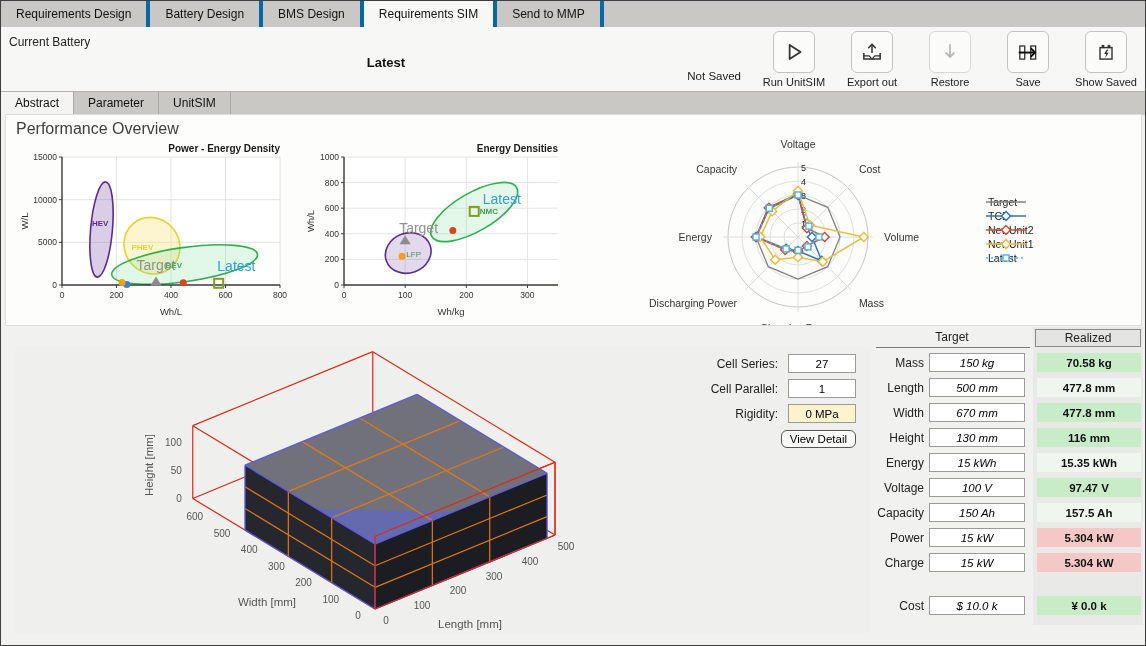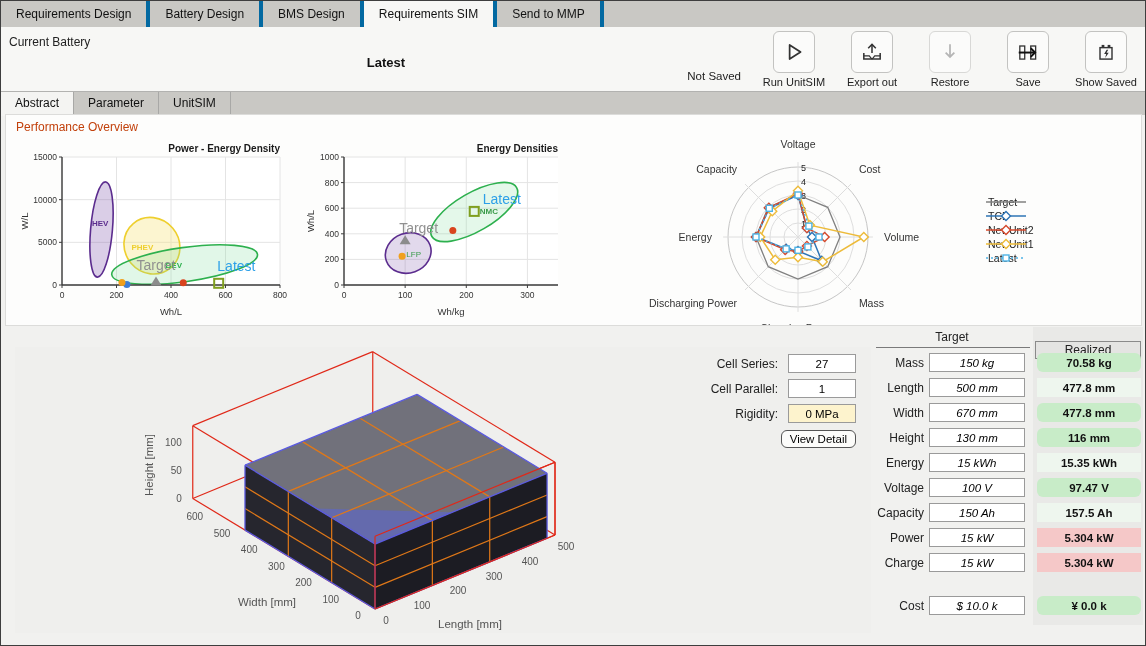--- a/index.html
+++ b/index.html
@@ -17,21 +17,21 @@
   .tool-btn{display:flex;flex-direction:column;align-items:center;width:66px;}
   .icon-box{width:40px;height:40px;border:1px solid #c3c3c1;border-radius:6px;background:#fbfbfa;display:flex;align-items:center;justify-content:center;}
   .tool-label{font-size:11px;color:#222;margin-top:3px;white-space:nowrap;}
   .tool-btn.disabled .icon-box{border-color:#d8d8d6;}
   
   .subtabbar{position:absolute;left:0;top:90px;right:0;height:23px;background:#c9c8c4;display:flex;border-top:1px solid #b2b2b0;}
   .subtab{padding:4px 14px 20px;font-size:12px;color:#111;border-right:1px solid #a8a8a6;background:#c9c8c4;}
   .subtab.active{background:#f4f4f2;}
   
   .overview{position:absolute;left:4px;right:3px;top:113px;height:212px;background:#fdfdfc;border:1px solid #dcdcda;box-sizing:border-box;}
-  .overview-label{position:absolute;left:10px;top:5px;font-size:12px;color:#c2410c;}
+  .overview-label{position:absolute;left:10px;top:5px;font-size:16px;color:#404040;}
   .charts{position:absolute;left:0;top:0;right:0;bottom:0;}
   .charts svg{position:absolute;}
   #c1{left:12px;top:24px;}
   #c2{left:298px;top:24px;}
   #radar{left:622px;top:24px;}
   .legend{position:absolute;left:978px;top:80px;display:flex;flex-direction:column;gap:1px;}
   .legend-item{display:flex;align-items:center;height:13px;}
   .legend-item span{font-size:10.5px;color:#222;margin-left:4px;}
   
   .general{position:absolute;left:14px;top:326px;width:856px;height:306px;}
@@ -41,26 +41,26 @@
   .ctrl-row{position:relative;height:25px;}
   .ctrl-label{position:absolute;right:78px;top:4px;font-size:12px;color:#222;}
   .ctrl-box{position:absolute;right:0;top:1px;width:66px;height:17px;border:1px solid #9a9a9a;background:#fff;font-size:11.5px;display:flex;align-items:center;justify-content:center;}
   .ctrl-box.yellow{background:#fdf3cd;}
   .view-detail{position:absolute;right:0;top:77px;border:1px solid #555;border-radius:6px;background:#fcfcfa;font-size:11.5px;padding:2px 8px;font-family:"Liberation Sans",sans-serif;}
   
   .results{position:absolute;left:875px;top:326px;width:268px;height:306px;}
   .target-header{position:absolute;left:0;top:3px;width:152px;text-align:center;font-size:12px;color:#222;}
   .target-rule{position:absolute;left:0;top:20px;width:154px;border-bottom:1px solid #7a7a7a;}
   .realized-strip{position:absolute;left:157px;right:1px;top:0;bottom:8px;background:#e9e9e7;}
-  .realized-header{position:absolute;left:159px;right:3px;top:2px;height:16px;border:1px solid #8a8a8a;background:#e4e4e2;text-align:center;font-size:12px;color:#222;line-height:16px;margin-top:12px;}
+  .realized-header{position:absolute;left:159px;right:3px;top:2px;height:16px;border:1px solid #8a8a8a;background:#e4e4e2;text-align:center;font-size:12px;color:#222;line-height:16px;}
   .rrow{position:absolute;left:0;right:0;height:20px;}
   .rlabel{position:absolute;left:0;width:48px;top:3px;text-align:right;font-size:12px;color:#222;}
   .tbox{position:absolute;left:53px;width:94px;height:17px;border:1px solid #9a9a9a;background:#fff;font-size:11.5px;display:flex;align-items:center;justify-content:center;font-style:italic;}
   .rcell{position:absolute;left:161px;width:104px;height:19px;display:flex;align-items:center;justify-content:center;font-size:11.5px;font-weight:bold;color:#111;}
-  .rcell.good{background:#c8ecc8;border-radius:6px;}
+  .rcell.good{background:#c8ecc8;}
   .rcell.pale{background:#eef6ee;}
   .rcell.bad{background:#f5c8c8;}
 </style>
 </head>
 <body>
 
 <div class="window">
 
   <div class="tabbar">
     <div class="tab">Requirements Design</div>

